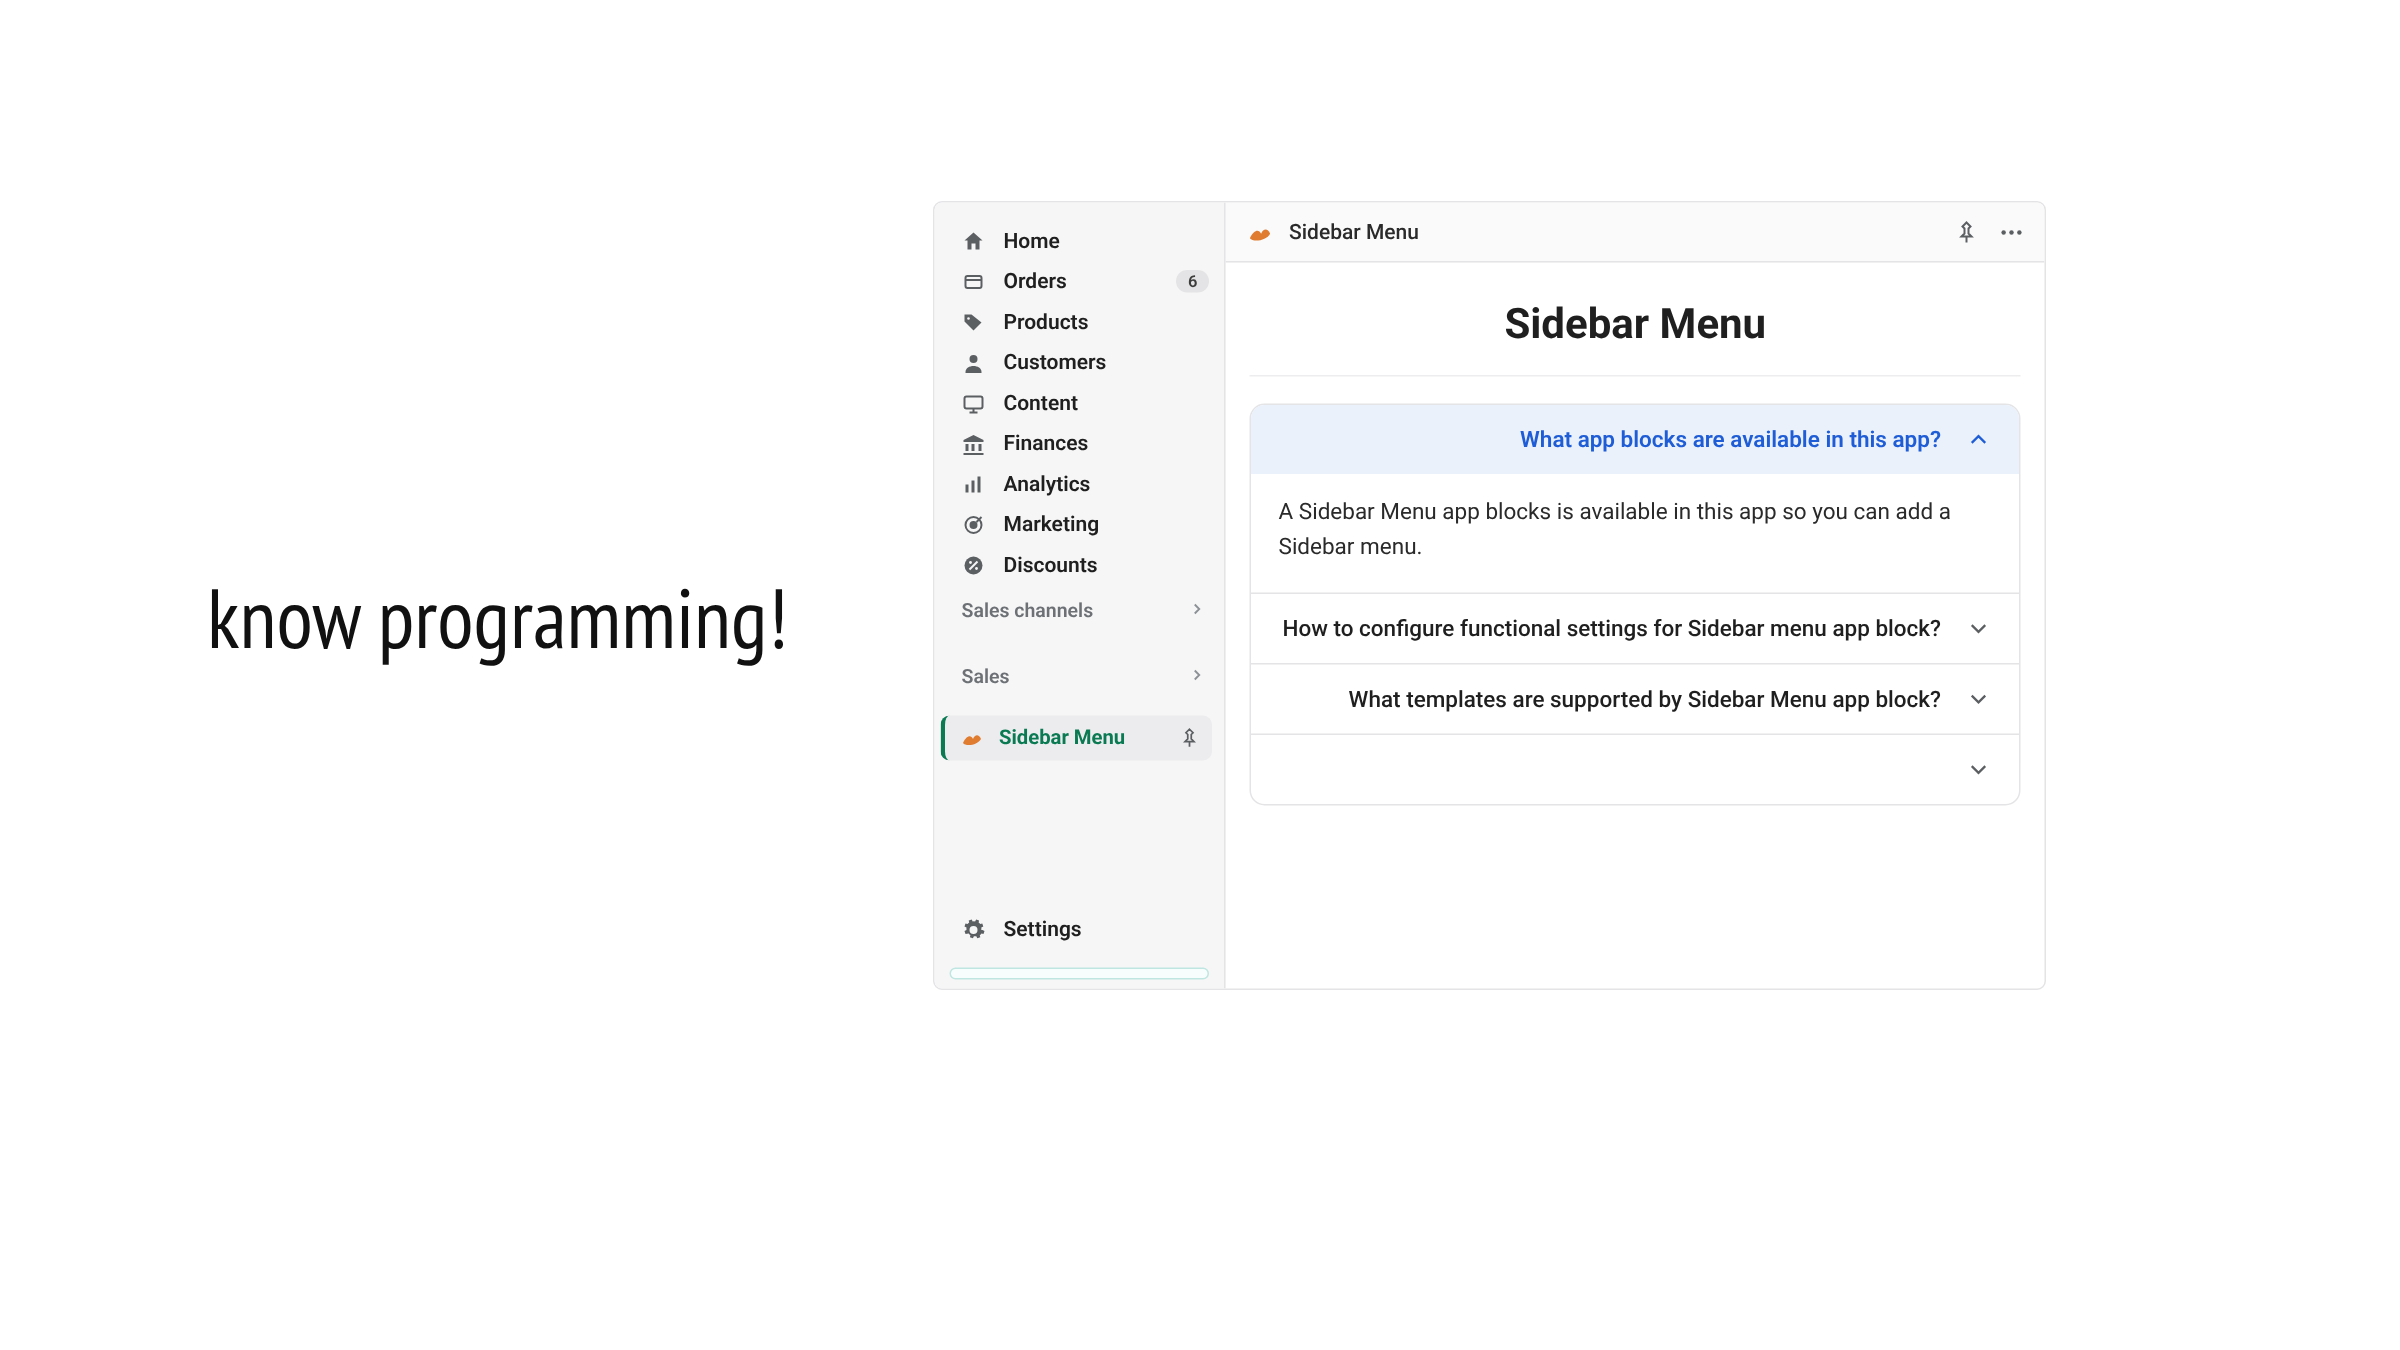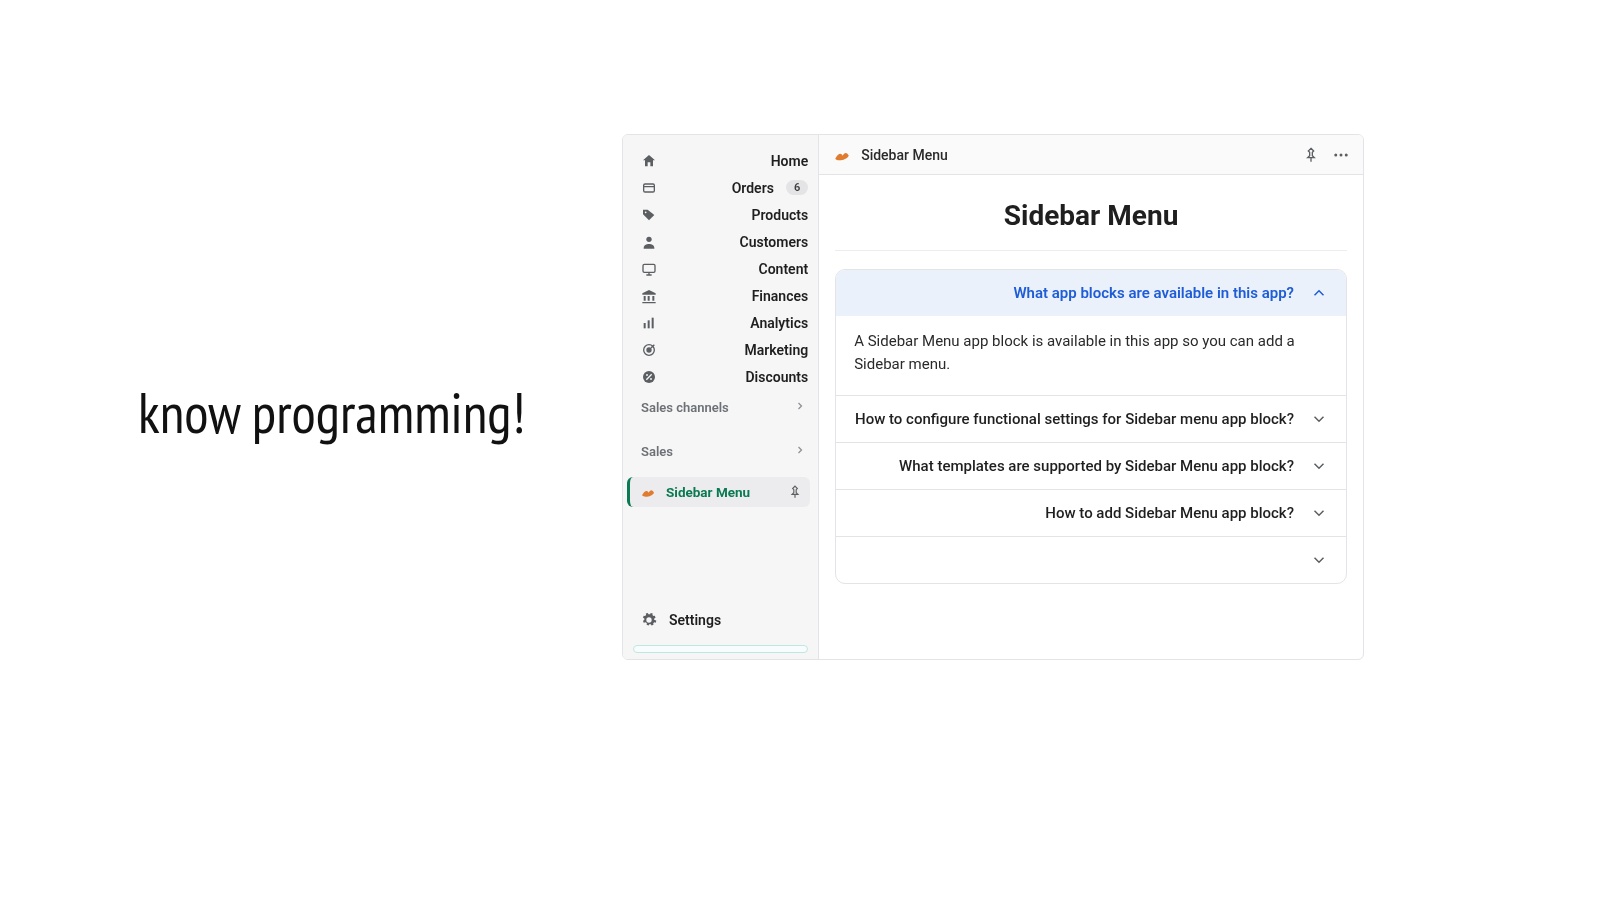--- a/index.html
+++ b/index.html
@@ -59,21 +59,20 @@
     width: 16px; height: 16px;
     display: inline-flex; align-items: center; justify-content: center;
     color: #5c5f62;
     flex: 0 0 16px;
   }
   .nav-item .nav-label {
     font-size: 14px;
     font-weight: 600;
     color: #1f1f1f;
     flex: 1 1 auto;
-    text-align: right;
   }
   .nav-item .nav-badge {
     background: #e4e4e6;
     color: #3d3d3d;
     font-size: 11px;
     font-weight: 600;
     border-radius: 10px;
     padding: 1px 8px;
     min-width: 18px;
     text-align: center;
@@ -376,21 +375,21 @@
 
           <div class="acc-item">
             <div class="acc-header open">
               <span>What app blocks are available in this app?</span>
               <span class="chev">
                 <svg width="18" height="18" viewBox="0 0 24 24" fill="none" stroke="currentColor" stroke-width="2">
                     <path d="M6 15l6-6 6 6"></path>
                   </svg>
               </span>
             </div>
-            <div class="acc-body">A Sidebar Menu app block is available in this app so you can add a Sidebar menu.</div>
+            <div class="acc-body">A Sidebar Menu app blocks is available in this app so you can add a Sidebar menu.</div>
           </div>
 
           <div class="acc-item">
             <div class="acc-header">
               <span>How to configure functional settings for Sidebar menu app block?</span>
               <span class="chev">
                 <svg width="18" height="18" viewBox="0 0 24 24" fill="none" stroke="currentColor" stroke-width="2">
                     <path d="M6 9l6 6 6-6"></path>
                   </svg>
               </span>
@@ -401,30 +400,20 @@
             <div class="acc-header">
               <span>What templates are supported by Sidebar Menu app block?</span>
               <span class="chev">
                 <svg width="18" height="18" viewBox="0 0 24 24" fill="none" stroke="currentColor" stroke-width="2">
                     <path d="M6 9l6 6 6-6"></path>
                   </svg>
               </span>
             </div>
           </div>
 
-          <div class="acc-item">
-            <div class="acc-header">
-              <span>How to add Sidebar Menu app block?</span>
-              <span class="chev">
-                <svg width="18" height="18" viewBox="0 0 24 24" fill="none" stroke="currentColor" stroke-width="2">
-                    <path d="M6 9l6 6 6-6"></path>
-                  </svg>
-              </span>
-            </div>
-          </div>
 
           <div class="acc-item">
             <div class="acc-header">
               <span class="chev">
                 <svg width="18" height="18" viewBox="0 0 24 24" fill="none" stroke="currentColor" stroke-width="2">
                     <path d="M6 9l6 6 6-6"></path>
                   </svg>
               </span>
             </div>
           </div>

